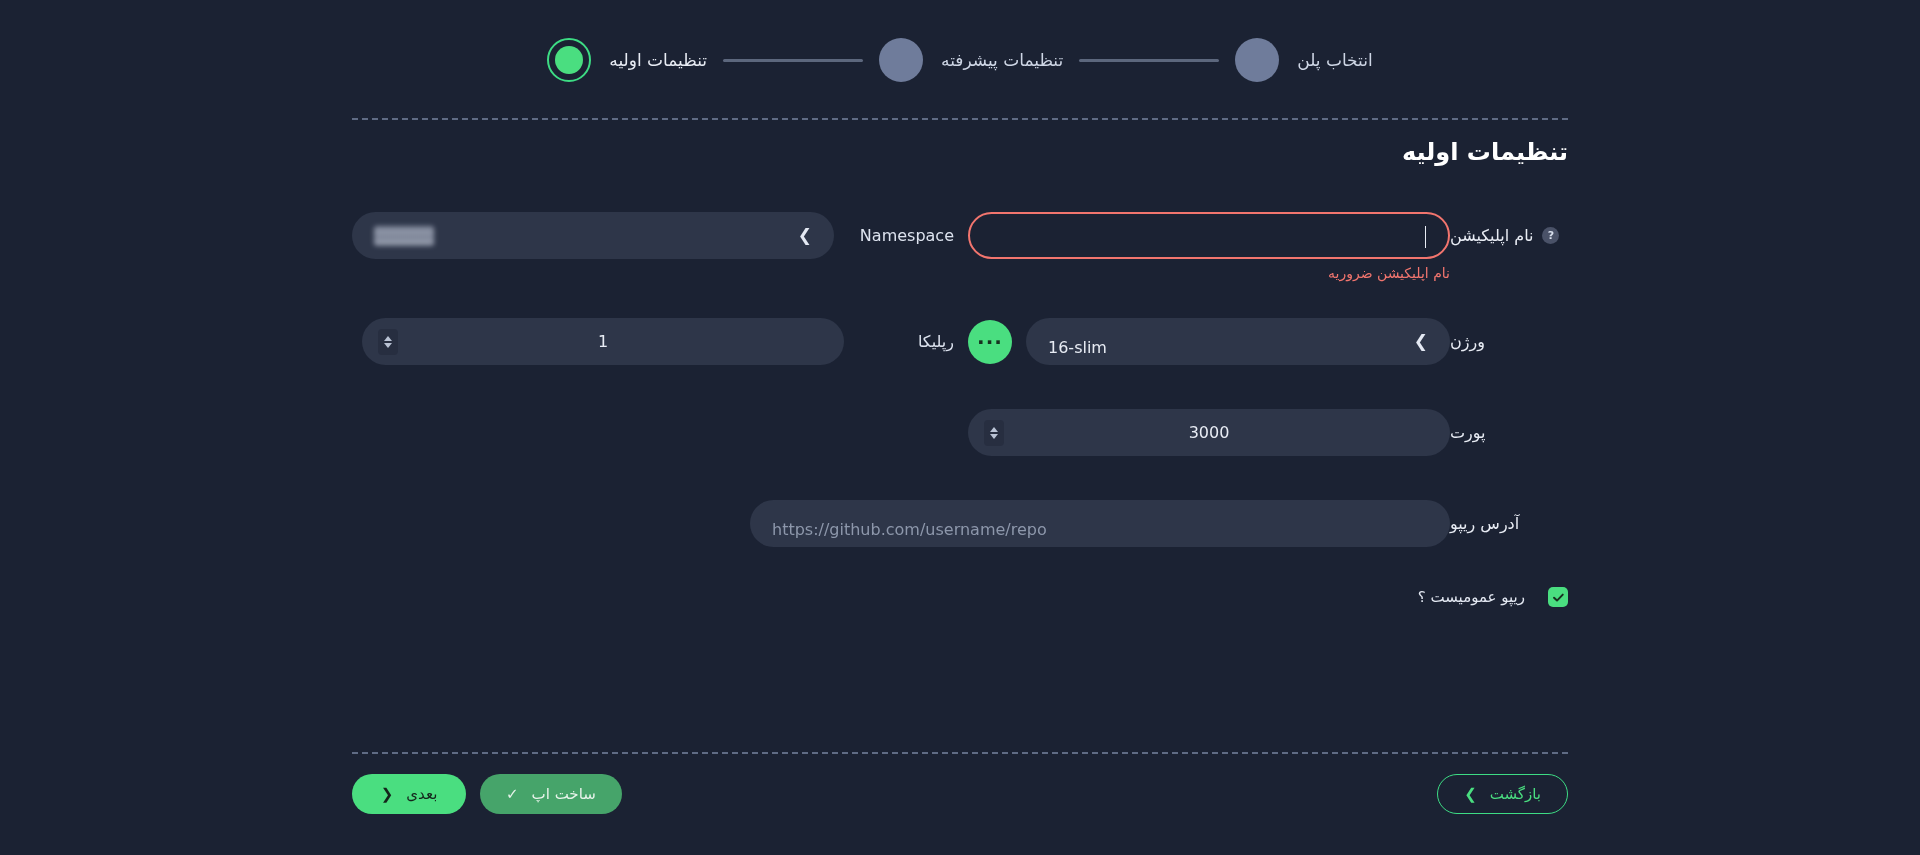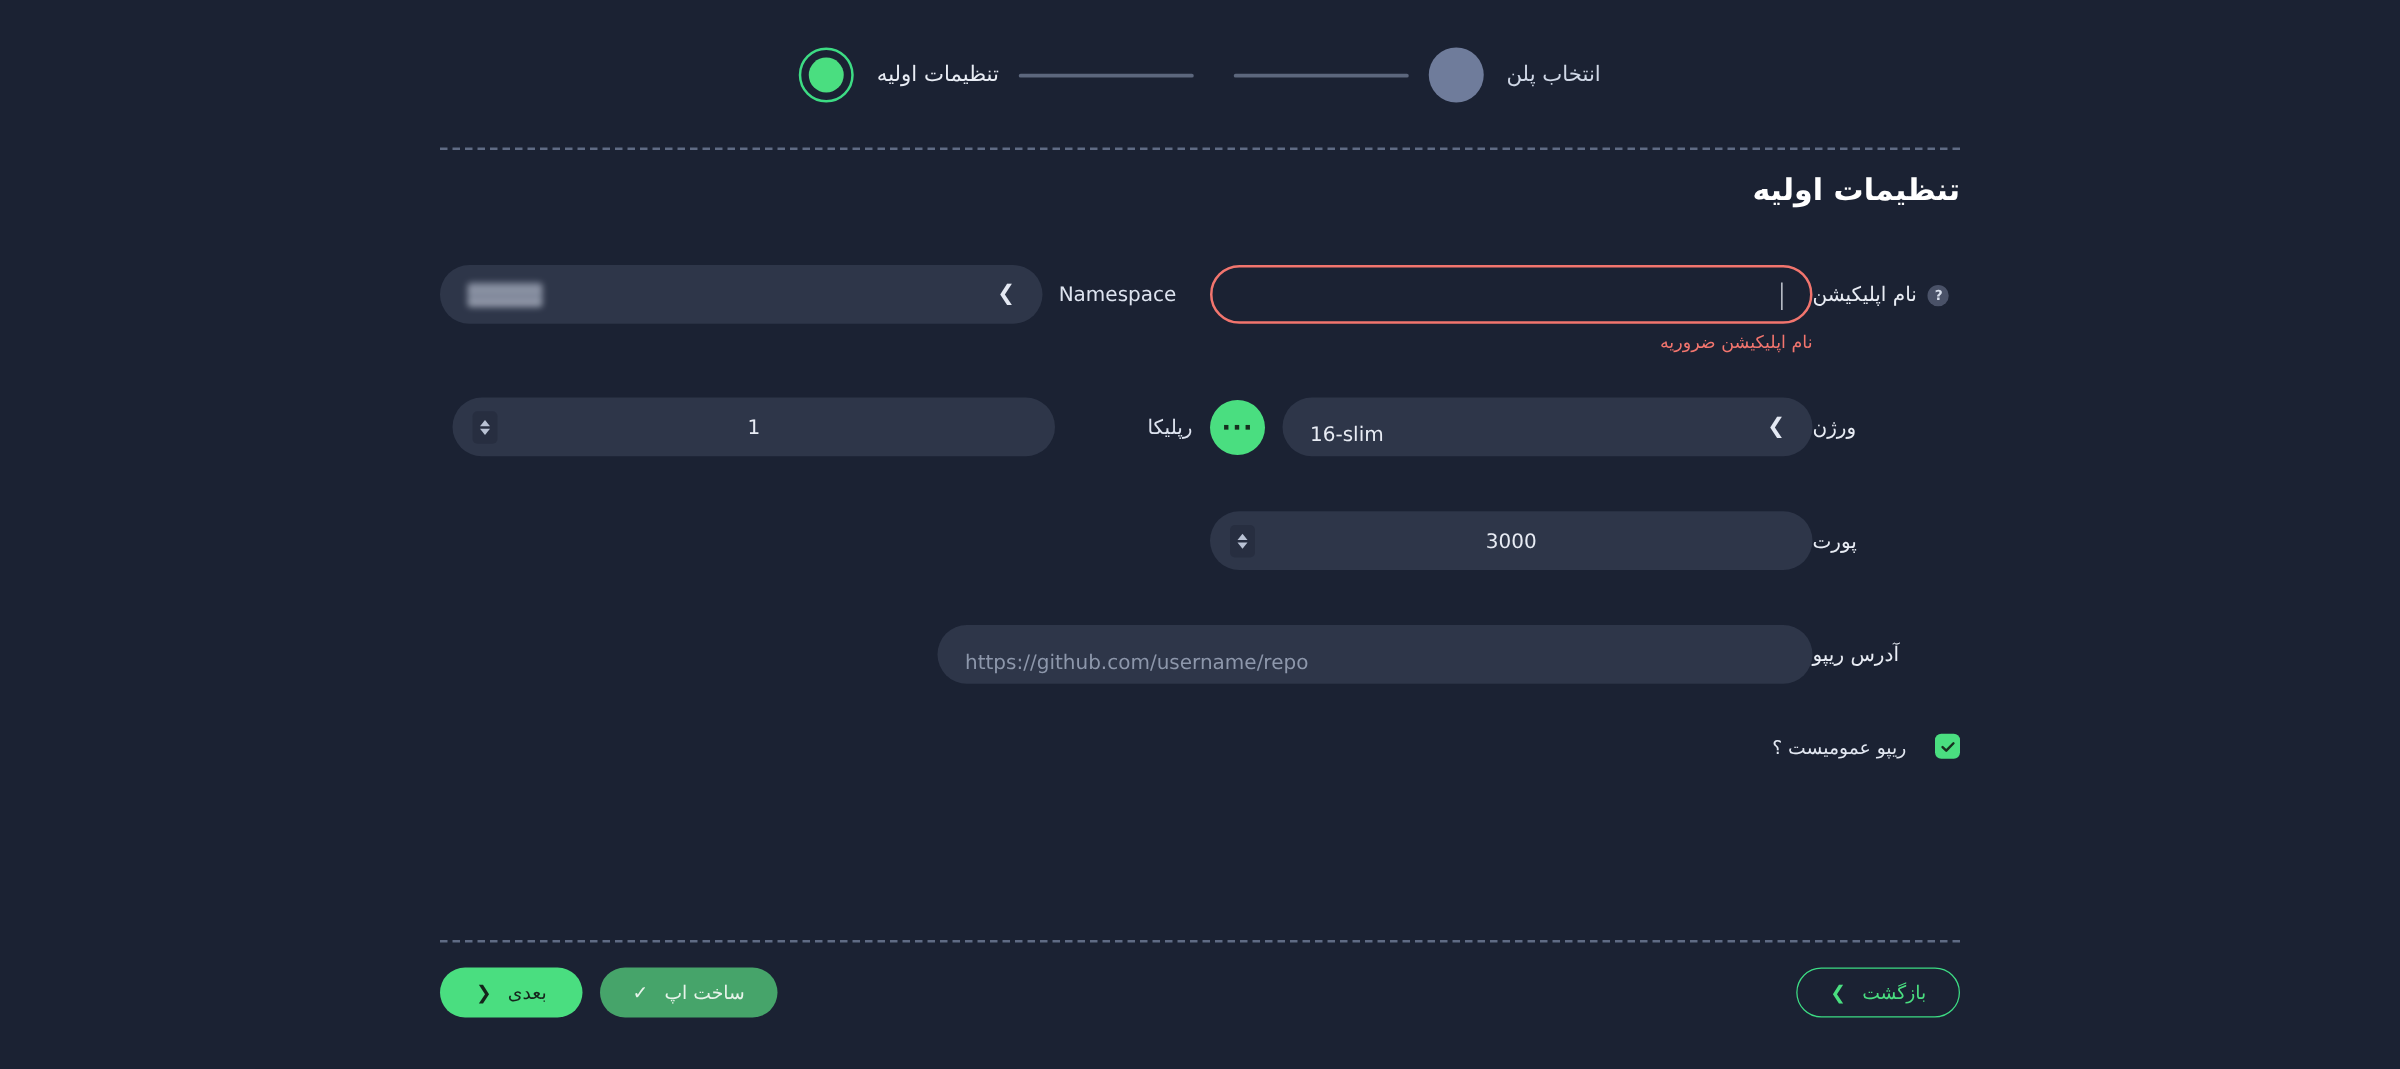--- a/index.html
+++ b/index.html
@@ -138,21 +138,21 @@
     justify-content: flex-start;
     width: 100%;
     position: relative;
   }
 
   .label-w {
     width: 118px;
     display: flex;
     justify-content: flex-start;
     flex-direction: row-reverse;
-    align-items: flex-end;
+    align-items: center;
     gap: 9px;
   }
 
   .help-icon {
     width: 17px;
     height: 17px;
     border-radius: 50%;
     background: #4a5268;
     color: #d8dfec;
     font-size: 11px;
@@ -242,21 +242,21 @@
 
   .error-text {
     font-size: 14px;
     color: #f2756e;
     text-align: right;
   }
 
   
   .row-appname { margin-bottom: 0; }
   .ns-field { width: 482px; justify-content: space-between; flex-direction: row; }
-  .ns-label { font-size: 16px; color: #dde3ef; width: 120px; text-align: center; }
+  .ns-label { font-size: 16px; color: #dde3ef; width: 120px; text-align: right; }
   .appname-field { width: 482px; }
 
   .gap-sm { width: 14px; }
 
   
   .version-field { width: 424px; justify-content: space-between; flex-direction: row; }
   .dots-btn {
     width: 44px; height: 44px; border-radius: 50%;
     background: #4ade80; color: #17301f;
     display: flex; align-items: center; justify-content: center;
@@ -341,20 +341,24 @@
 
   <div class="stepper">
 
     <div class="step">
       <span class="step-label">انتخاب پلن</span>
       <span class="step-dot"></span>
     </div>
 
     <div class="step-line"></div>
 
+    <div class="step">
+      <span class="step-label">تنظیمات پیشرفته</span>
+      <span class="step-dot"></span>
+    </div>
 
     <div class="step-line"></div>
 
     <div class="step active">
       <span class="step-label">تنظیمات اولیه</span>
       <span class="step-dot"></span>
     </div>
 
   </div>
 

